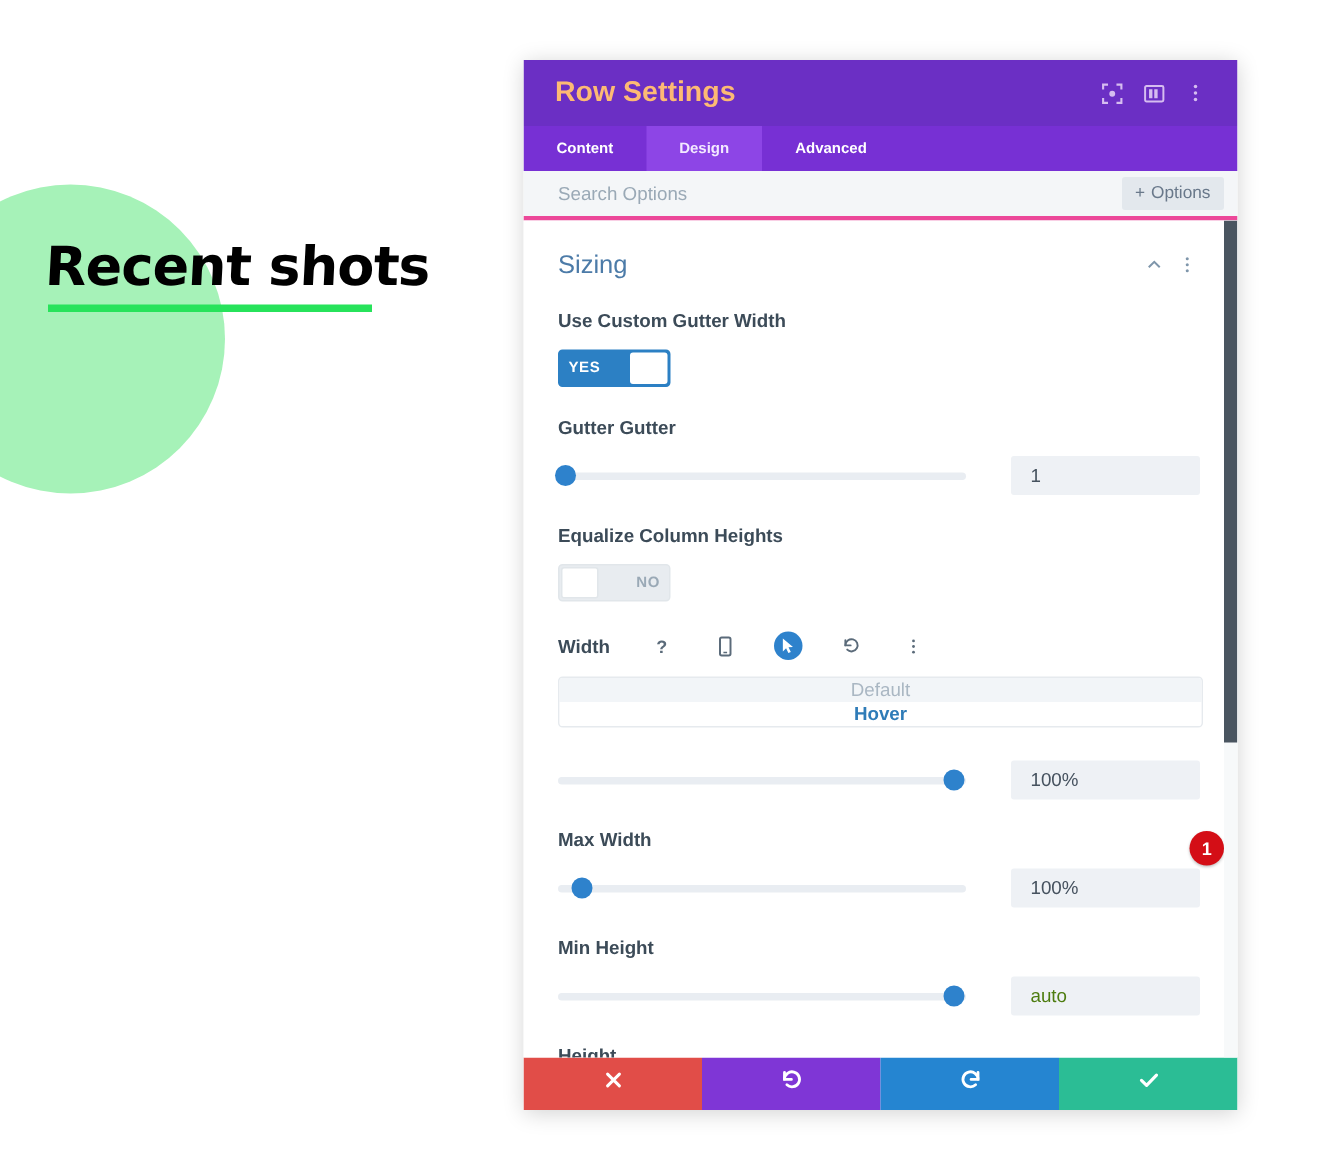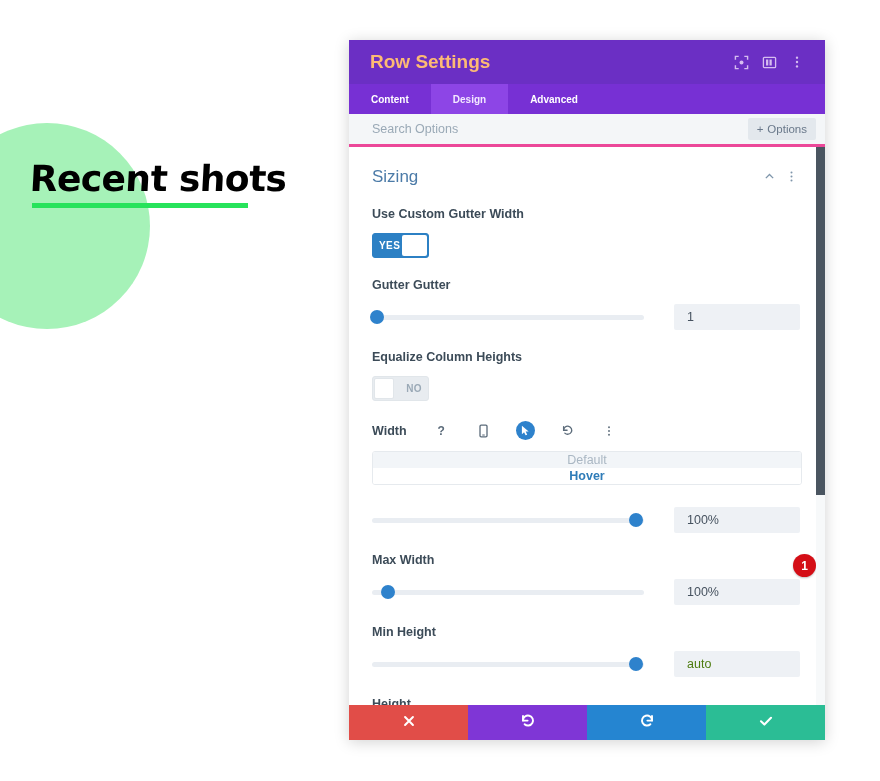--- a/index.html
+++ b/index.html
@@ -196,21 +196,21 @@
   .field { margin-top: 20px; }
   .field-label {
     font-size: 12.5px;
     font-weight: bold;
     color: #3c4b58;
     margin-bottom: 12px;
   }
 
   
   .toggle {
-    width: 57px;
+    width: 75px;
     height: 25px;
     border-radius: 3px;
     display: flex;
     align-items: center;
     cursor: pointer;
     box-sizing: border-box;
   }
   .toggle.on {
     background: #2c80c4;
     border: 1px solid #2c80c4;

